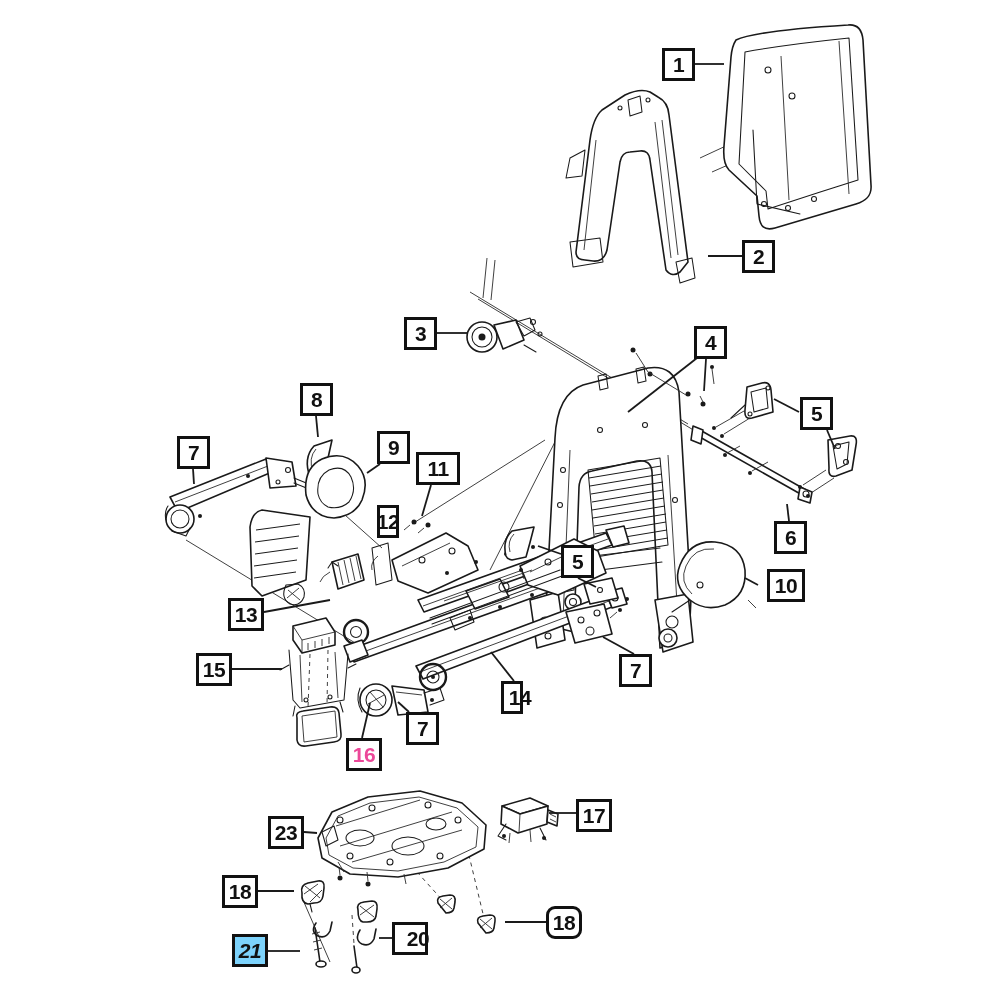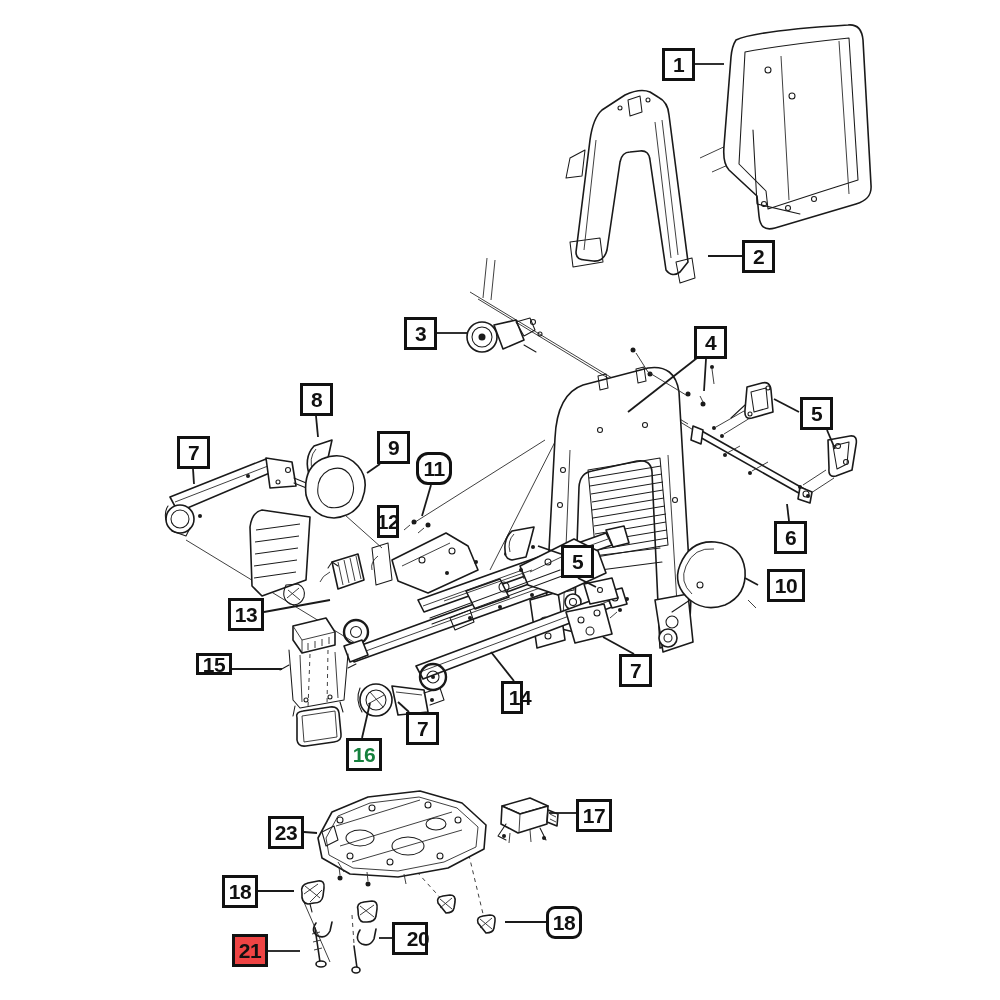--- a/index.html
+++ b/index.html
@@ -384,29 +384,29 @@
       <div class="callout" style="left: 662px; top: 48px; width: 33px; height: 33px; border-color: rgb(17, 17, 17); background: rgb(255, 255, 255); color: rgb(17, 17, 17);">1</div>
       <div class="callout" style="left: 742px; top: 240px; width: 33px; height: 33px; border-color: rgb(17, 17, 17); background: rgb(255, 255, 255); color: rgb(17, 17, 17);">2</div>
       <div class="callout" style="left: 404px; top: 317px; width: 33px; height: 33px; border-color: rgb(17, 17, 17); background: rgb(255, 255, 255); color: rgb(17, 17, 17);">3</div>
       <div class="callout" style="left: 694px; top: 326px; width: 33px; height: 33px; border-color: rgb(17, 17, 17); background: rgb(255, 255, 255); color: rgb(17, 17, 17);">4</div>
       <div class="callout" style="left: 800px; top: 397px; width: 33px; height: 33px; border-color: rgb(17, 17, 17); background: rgb(255, 255, 255); color: rgb(17, 17, 17);">5</div>
       <div class="callout" style="left: 774px; top: 521px; width: 33px; height: 33px; border-color: rgb(17, 17, 17); background: rgb(255, 255, 255); color: rgb(17, 17, 17);">6</div>
       <div class="callout" style="left: 759px; top: 569px; width: 38px; height: 33px; border-color: rgb(17, 17, 17); background: rgb(255, 255, 255); color: rgb(17, 17, 17); margin-left: 8px;">10</div>
       <div class="callout" style="left: 177px; top: 436px; width: 33px; height: 33px; border-color: rgb(17, 17, 17); background: rgb(255, 255, 255); color: rgb(17, 17, 17);">7</div>
       <div class="callout" style="left: 300px; top: 383px; width: 33px; height: 33px; border-color: rgb(17, 17, 17); background: rgb(255, 255, 255); color: rgb(17, 17, 17);">8</div>
       <div class="callout" style="left: 377px; top: 431px; width: 33px; height: 33px; border-color: rgb(17, 17, 17); background: rgb(255, 255, 255); color: rgb(17, 17, 17);">9</div>
-      <div class="callout" style="left: 416px; top: 452px; width: 36px; height: 33px; border-color: rgb(17, 17, 17); background: rgb(255, 255, 255); color: rgb(17, 17, 17); border-radius: 12px;">11</div>
+      <div class="callout" style="left: 416px; top: 452px; width: 44px; height: 33px; border-color: rgb(17, 17, 17); background: rgb(255, 255, 255); color: rgb(17, 17, 17);">11</div>
       <div class="callout" style="left: 377px; top: 505px; width: 22px; height: 33px; border-color: rgb(17, 17, 17); background: rgb(255, 255, 255); color: rgb(17, 17, 17);">12</div>
       <div class="callout" style="left: 561px; top: 545px; width: 33px; height: 33px; border-color: rgb(17, 17, 17); background: rgb(255, 255, 255); color: rgb(17, 17, 17);">5</div>
       <div class="callout" style="left: 228px; top: 598px; width: 36px; height: 33px; border-color: rgb(17, 17, 17); background: rgb(255, 255, 255); color: rgb(17, 17, 17);">13</div>
-      <div class="callout" style="left: 196px; top: 653px; width: 36px; height: 22px; border-color: rgb(17, 17, 17); background: rgb(255, 255, 255); color: rgb(17, 17, 17);">15</div>
-      <div class="callout" style="left: 346px; top: 738px; width: 36px; height: 33px; border-color: rgb(17, 17, 17); background: rgb(255, 255, 255); color: #15803d;">16</div>
+      <div class="callout" style="left: 196px; top: 653px; width: 36px; height: 33px; border-color: rgb(17, 17, 17); background: rgb(255, 255, 255); color: rgb(17, 17, 17);">15</div>
+      <div class="callout" style="left: 346px; top: 738px; width: 36px; height: 33px; border-color: rgb(17, 17, 17); background: rgb(255, 255, 255); color: #ec4899;">16</div>
       <div class="callout" style="left: 406px; top: 712px; width: 33px; height: 33px; border-color: rgb(17, 17, 17); background: rgb(255, 255, 255); color: rgb(17, 17, 17);">7</div>
       <div class="callout" style="left: 619px; top: 654px; width: 33px; height: 33px; border-color: rgb(17, 17, 17); background: rgb(255, 255, 255); color: rgb(17, 17, 17);">7</div>
       <div class="callout" style="left: 501px; top: 681px; width: 20px; height: 33px; border-color: rgb(17, 17, 17); background: rgb(255, 255, 255); color: rgb(17, 17, 17); padding-left: 16px;">14</div>
       <div class="callout" style="left: 268px; top: 816px; width: 36px; height: 33px; border-color: rgb(17, 17, 17); background: rgb(255, 255, 255); color: rgb(17, 17, 17);">23</div>
       <div class="callout" style="left: 576px; top: 799px; width: 36px; height: 33px; border-color: rgb(17, 17, 17); background: rgb(255, 255, 255); color: rgb(17, 17, 17);">17</div>
       <div class="callout" style="left: 222px; top: 875px; width: 36px; height: 33px; border-color: rgb(17, 17, 17); background: rgb(255, 255, 255); color: rgb(17, 17, 17);">18</div>
       <div class="callout" style="left: 546px; top: 906px; width: 36px; height: 33px; border-color: rgb(17, 17, 17); background: rgb(255, 255, 255); color: rgb(17, 17, 17); border-radius: 9px;">18</div>
       <div class="callout" style="left: 392px; top: 922px; width: 36px; height: 33px; border-color: rgb(17, 17, 17); background: rgb(255, 255, 255); color: rgb(17, 17, 17); padding-left: 16px;">20</div>
-      <div class="callout" style="left: 232px; top: 934px; width: 36px; height: 33px; border-color: rgb(17, 17, 17); background: #ef4444; color: rgb(17, 17, 17);">21</div>
+      <div class="callout" style="left: 232px; top: 934px; width: 36px; height: 33px; border-color: rgb(17, 17, 17); background: #7dd3fc; color: rgb(17, 17, 17); font-style: italic;">21</div>
     </div>
 </div>
 
 </body></html>

